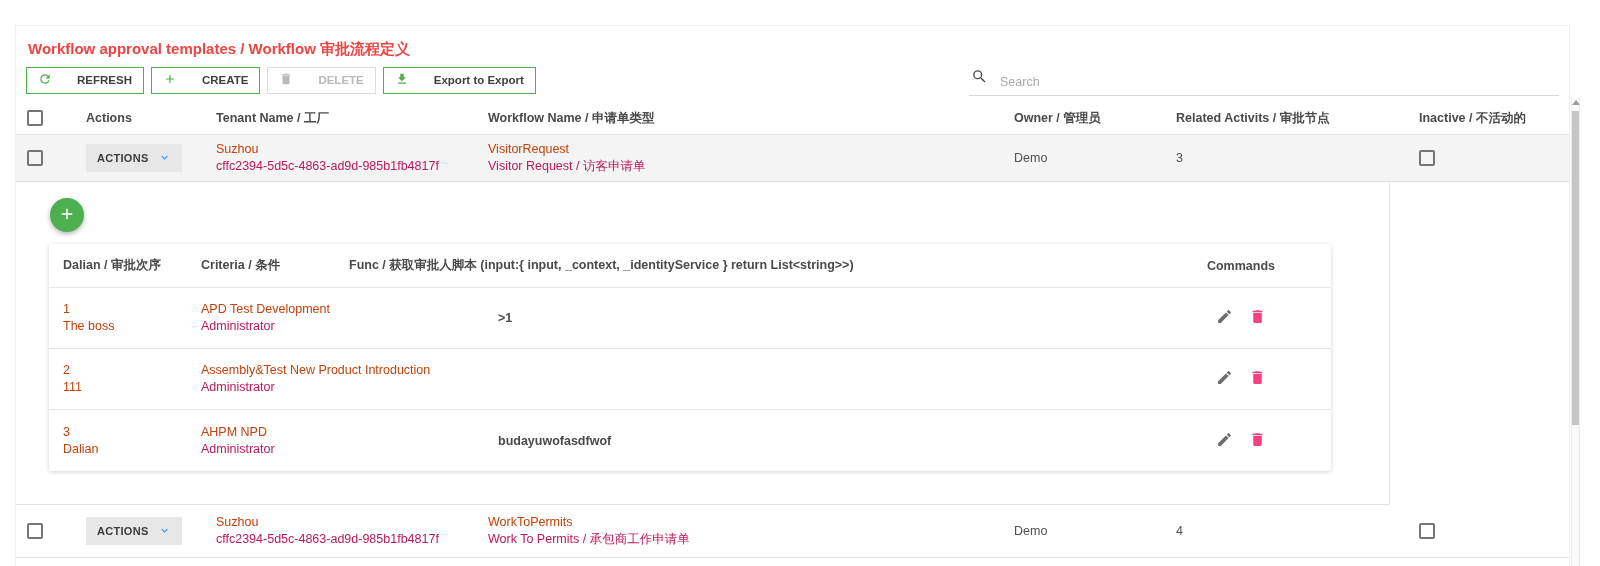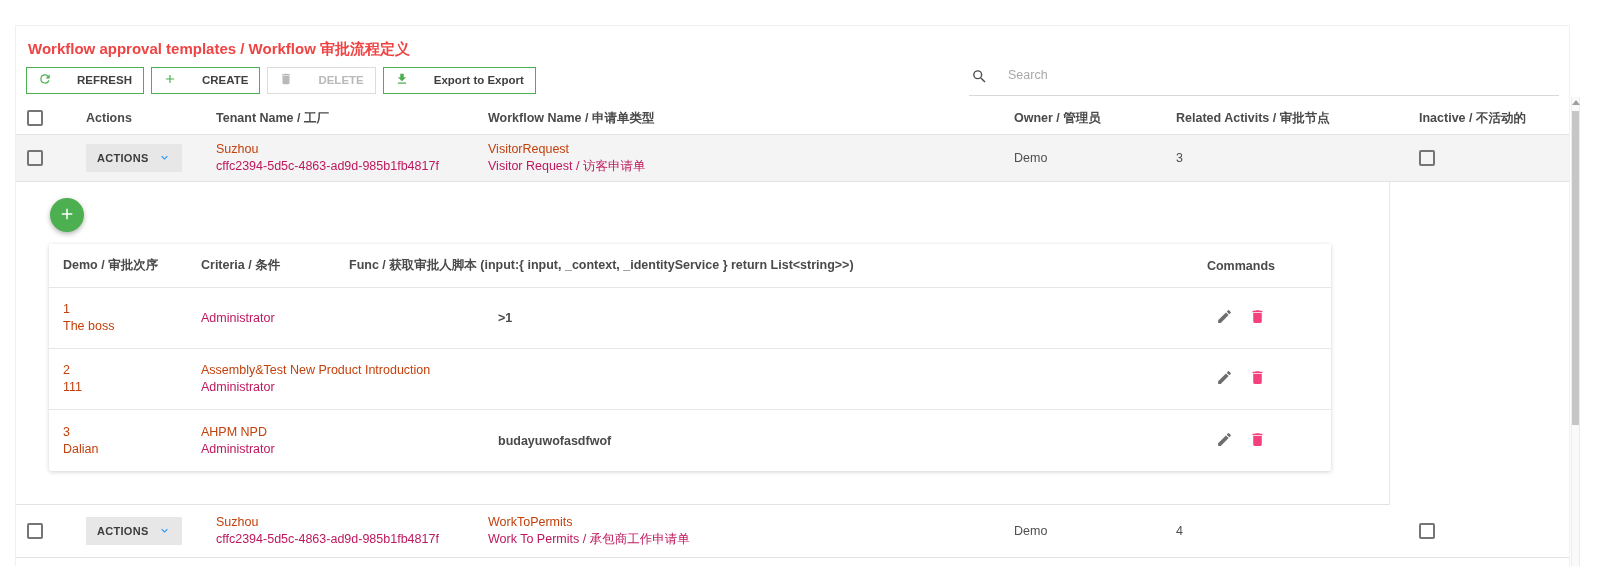--- a/index.html
+++ b/index.html
@@ -9,21 +9,21 @@
     background:#fff; border:1px solid #f0f0f0; border-bottom:none; }
   .page-title { padding:14px 12px 5px 12px; font-size:15px; font-weight:bold; color:#ef4444; }
   
   .toolbar { display:flex; align-items:center; padding:0 10px; height:32px; }
   .btn { display:inline-flex; align-items:center; gap:25px; border:1px solid #4caf50;
     background:#fff; color:#3f3f3f; font-size:11.5px; font-weight:bold; height:27px;
     padding:0 11px; margin-right:7px; cursor:pointer; white-space:nowrap; }
   .btn svg { width:14px; height:14px; fill:#4caf50; }
   .btn.disabled { border-color:#dcdcdc; color:#b9b9b9; }
   .btn.disabled svg { fill:#b9b9b9; }
-  .search { margin-left:auto; width:590px; display:flex; align-items:flex-start; gap:20px;
+  .search { margin-left:auto; width:590px; display:flex; align-items:flex-end; gap:12px;
     border-bottom:1px solid #d8d8d8; padding:3px 2px 6px 2px; }
   .search svg { width:17px; height:17px; fill:#4d4d4d; flex:none; }
   .search input { border:none; outline:none; font-size:12.5px; color:#444; width:100%;
     font-family:"Liberation Sans", sans-serif; }
   .search input::placeholder { color:#a9a9a9; }
   
   .thead { display:flex; align-items:center; height:33px; margin-top:6px;
     border-bottom:1px solid #e3e3e3; font-size:12.5px; font-weight:bold; color:#4a4a4a; }
   .trow { display:flex; align-items:center; font-size:12.5px; color:#4f4f4f;
     border-bottom:1px solid #e3e3e3; }
@@ -157,32 +157,33 @@
   </div>
 
   <div class="expanded">
     <button class="fab">
       <span><svg viewBox="0 0 24 24">
             <path d="M19 13h-6v6h-2v-6H5v-2h6V5h2v6h6v2z"></path>
           </svg></span>
     </button>
     <div class="subcard">
       <div class="sub-head">
-        <div class="s1">Demo / 审批次序</div>
+        <div class="s1">Dalian / 审批次序</div>
         <div class="s3">Criteria / 条件</div>
         <div class="s4">Func / 获取审批人脚本 (input:{ input, _context, _identityService } return List&lt;string&gt;&gt;)</div>
         <div class="s5">Commands</div>
       </div>
 
       <div class="sub-row">
         <div class="s1 twoline">
           <div class="l1">1</div>
           <div class="l1">The boss</div>
         </div>
         <div class="s2 twoline">
+          <div class="l1">APD Test Development</div>
           <div class="l2">Administrator</div>
         </div>
         <div class="s3 criteria">&gt;1</div>
         <div class="s4"></div>
         <div class="s5">
           <button class="icon-btn pencil">
               <span><svg viewBox="0 0 24 24">
                   <path d="M3 17.25V21h3.75L17.81 9.94l-3.75-3.75L3 17.25zM20.71 7.04a.996.996 0 0 0 0-1.41l-2.34-2.34a.996.996 0 0 0-1.41 0l-1.83 1.83 3.75 3.75 1.83-1.83z"></path>
                 </svg></span>
             </button>

